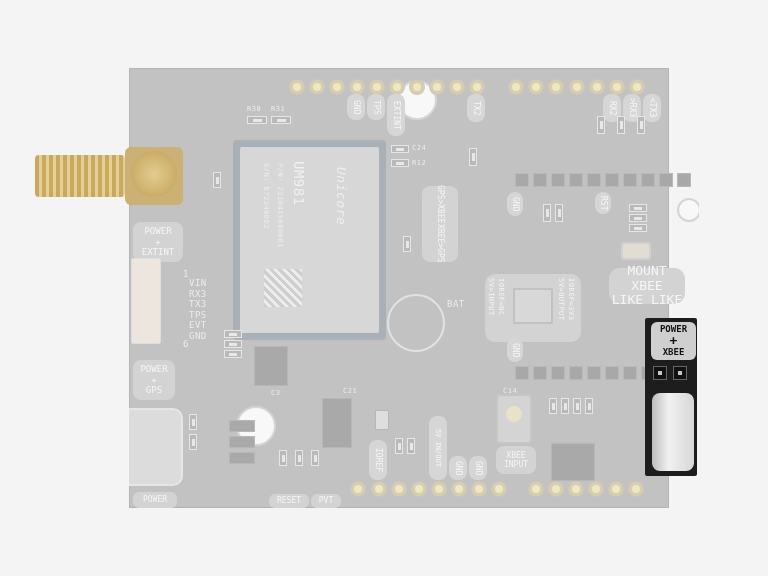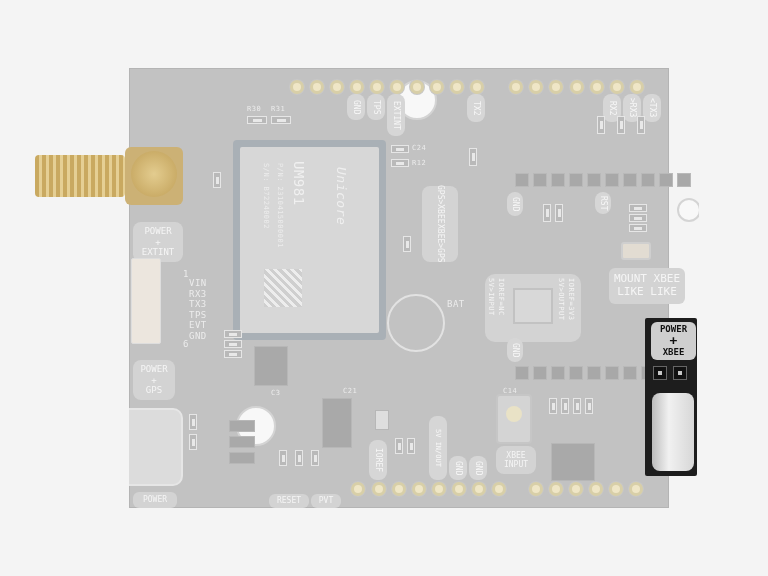--- a/index.html
+++ b/index.html
@@ -202,21 +202,21 @@
       <span></span>
       <span></span>
       <span></span>
       <span></span>
   </div>
   <div class="pill vert" style="left:378px;top:124px;width:16px;height:24px;">GND</div>
   <div class="pill vert" style="left:466px;top:124px;width:16px;height:22px;">RST</div>
   <div class="pill vert" style="left:378px;top:270px;width:16px;height:24px;">GND</div>
 
   <div class="abs" style="left:492px;top:174px;width:30px;height:18px;background:#e2dcd2;border:2px solid #cfcfcf;border-radius:3px;"></div>
-  <div class="label-box" style="left:480px;top:200px;width:76px;height:36px;border-radius:6px;font-size:11px;">
+  <div class="label-box" style="left:480px;top:200px;width:76px;height:36px;border-radius:11px;font-size:13px;">
     <span>MOUNT XBEE</span>
     <span>LIKE LIKE</span>
   </div>
 
   <div class="abs" style="left:367px;top:326px;width:36px;height:50px;background:#d4d4d4;border:2px solid #c6c6c6;border-radius:4px;">
     <div class="abs" style="left:8px;top:10px;width:16px;height:16px;border-radius:50%;background:#e9e2c6;"></div>
   </div>
   <div class="abs silk silk-sm" style="left:374px;top:320px;">C14</div>
   <div class="label-box" style="left:367px;top:378px;width:40px;height:28px;font-size:8px;">
     <span>XBEE</span>

